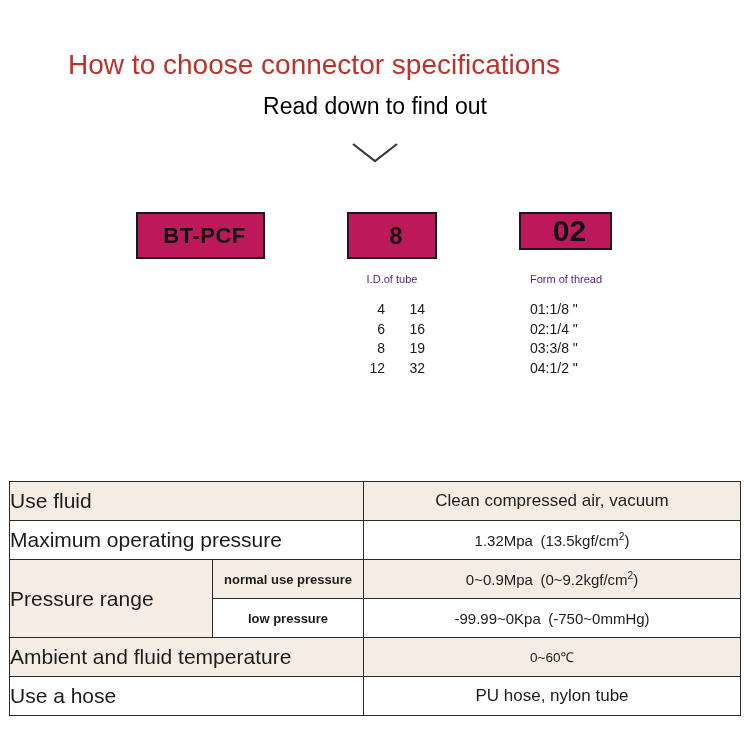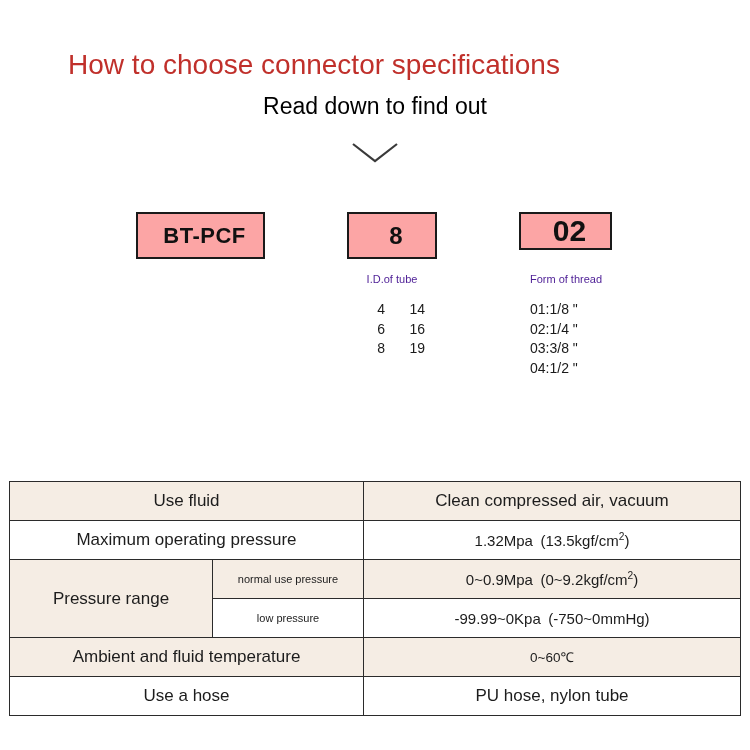--- a/index.html
+++ b/index.html
@@ -47,21 +47,21 @@
     left: 350px;
     top: 140px;
     width: 50px;
     height: 26px;
   }
 
   
   .code-box {
     position: absolute;
     border: 2px solid #1a1a1a;
-    background: #fca5a5;
+    background: #be185d;
     box-sizing: border-box;
     display: flex;
     align-items: center;
     justify-content: center;
     font-weight: bold;
     color: #111111;
     padding-left: 8px;
   }
   .box-model {
     left: 136px;
@@ -140,30 +140,31 @@
   .spec-table td {
     border: 1px solid #2b2b2b;
     padding: 0;
     vertical-align: middle;
     color: #1c1c1c;
   }
   .row-shaded td { background: #F5EDE4; }
   .row-plain  td { background: #ffffff; }
 
   .cell-label {
-    font-size: 17px;
+    font-size: 21px;
     padding-left: 28px;
-    text-align: center;
+    text-align: left;
     height: 38px;
   }
   .cell-label-tall { height: 74px; }
   .cell-sub {
-    font-size: 11px;
+    font-size: 13px;
     text-align: center;
     height: 36px;
+    font-weight: bold;
   }
   .cell-value {
     font-size: 17px;
     text-align: center;
     height: 38px;
   }
   .cell-value-sm { font-size: 15px; }
   .cell-value-xs { font-size: 13.5px; }
   sup { font-size: 0.68em; vertical-align: super; line-height: 0; }
 </style>
@@ -195,20 +196,24 @@
     <span class="tube-a">4</span>
     <span class="tube-b">14</span>
   </div>
   <div class="tube-row">
     <span class="tube-a">6</span>
     <span class="tube-b">16</span>
   </div>
   <div class="tube-row">
     <span class="tube-a">8</span>
     <span class="tube-b">19</span>
+  </div>
+  <div class="tube-row">
+    <span class="tube-a">12</span>
+    <span class="tube-b">32</span>
   </div>
 </div>
 
 <div class="opt-list thread-list">
   <div class="thread-row">01:1/8 "</div>
   <div class="thread-row">02:1/4 "</div>
   <div class="thread-row">03:3/8 "</div>
   <div class="thread-row">04:1/2 "</div>
 </div>
 

